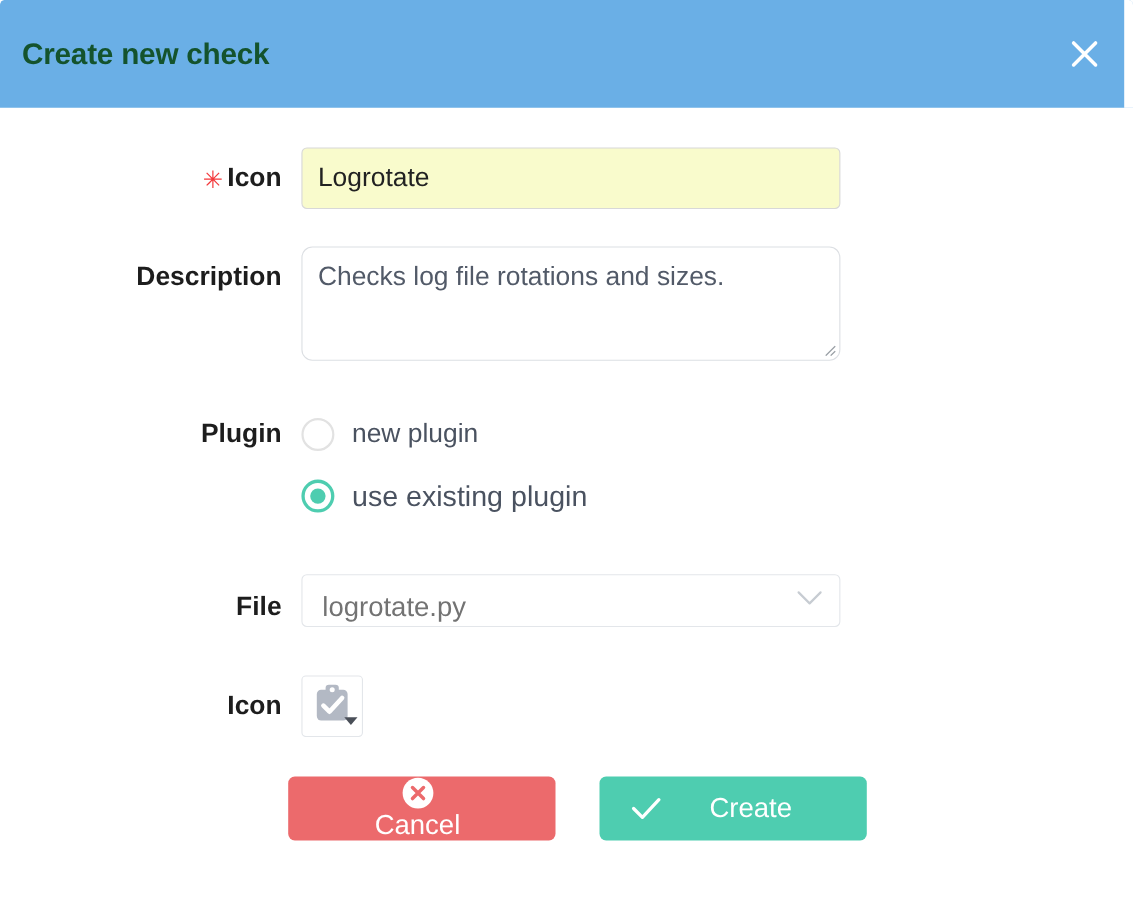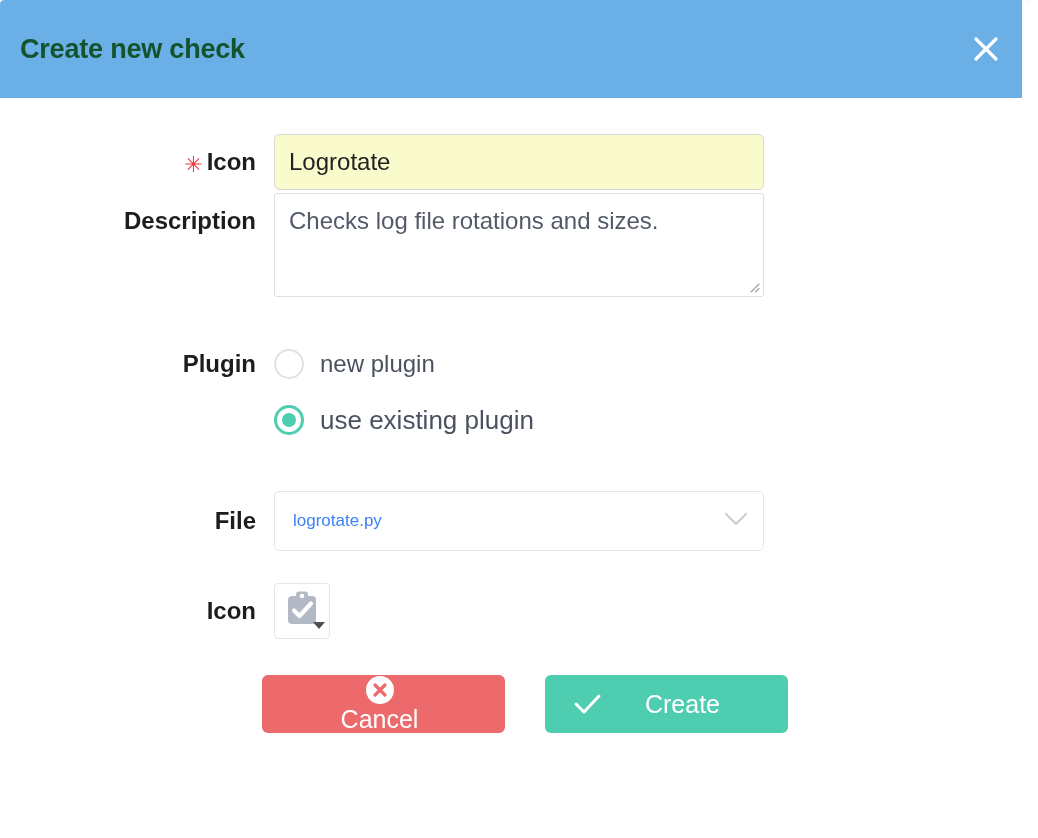--- a/index.html
+++ b/index.html
@@ -88,29 +88,29 @@
     border: 1px solid #d8d8d8;
     border-radius: 5px;
     padding: 0 14px;
     font-family: "Liberation Sans", sans-serif;
     font-size: 24px;
     color: #222222;
     outline: none;
   }
 
   
-  .row-desc { }
+  .row-desc { margin-top: 32px; }
   .row-desc .form-label { line-height: 56px; }
   .desc-wrap { position: relative; margin-left: 18px; }
   .desc-input {
     width: 490px;
     height: 104px;
     background: #ffffff;
     border: 1px solid #dcdfe3;
-    border-radius: 3px;
+    border-radius: 10px;
     padding: 12px 14px;
     font-family: "Liberation Sans", sans-serif;
     font-size: 24px;
     line-height: 30px;
     color: #525A68;
     outline: none;
     resize: none;
     display: block;
   }
   .resize-grip {
@@ -159,28 +159,28 @@
     white-space: nowrap;
   }
   .radio-item.selected .radio-label { font-size: 26px; }
 
   
   .row-file { margin-top: 50px; }
   .row-file .form-label { line-height: 60px; }
   .select-wrap { position: relative; margin-left: 18px; }
   .file-select {
     width: 490px;
-    height: 60px;
+    height: 48px;
     background: #ffffff;
     border: 1px solid #e3e6ea;
     border-radius: 5px;
     padding: 0 44px 0 18px;
     font-family: "Liberation Sans", sans-serif;
-    font-size: 17px;
-    color: #3b82f6;
+    font-size: 25px;
+    color: #737373;
     line-height: 58px;
     cursor: pointer;
     white-space: nowrap;
     overflow: hidden;
   }
   .select-chevron {
     position: absolute;
     right: 16px; top: 50%;
     transform: translateY(-50%);
     pointer-events: none;

